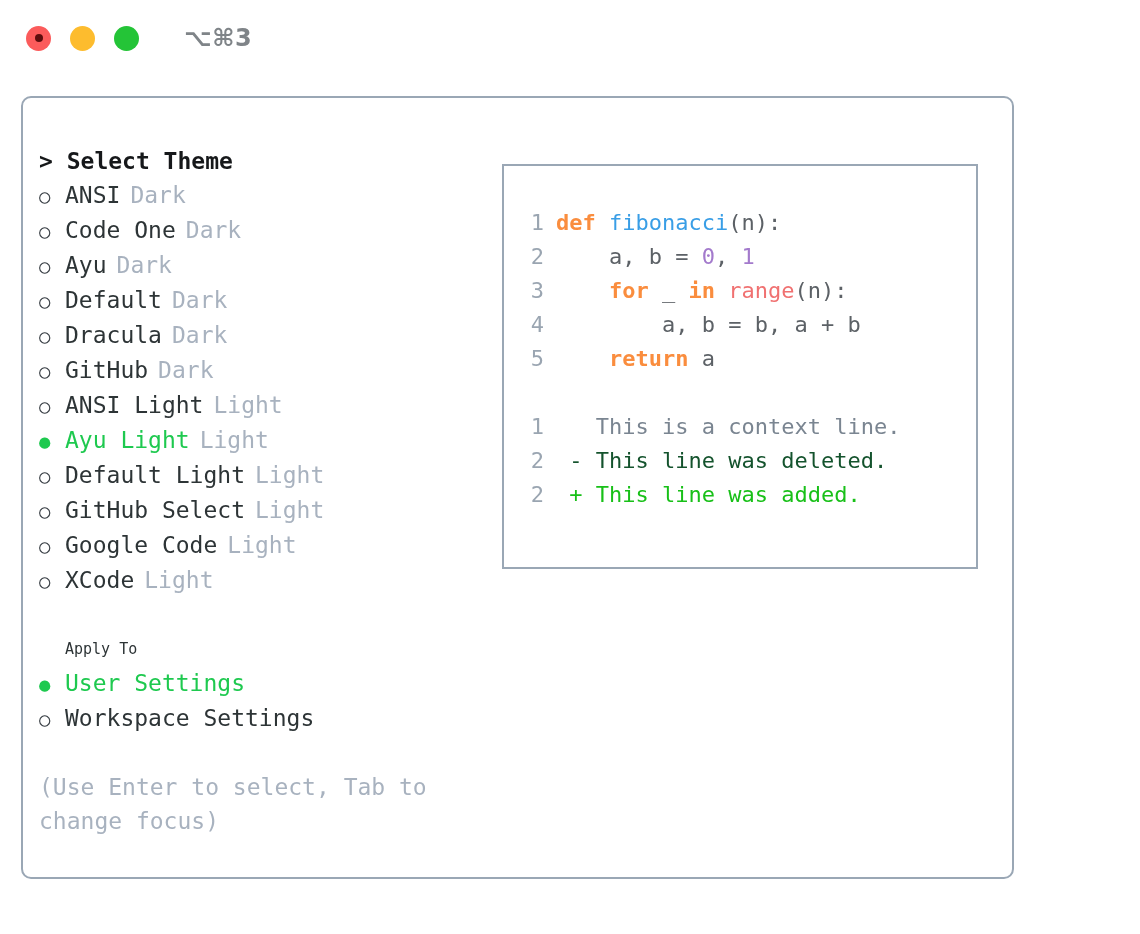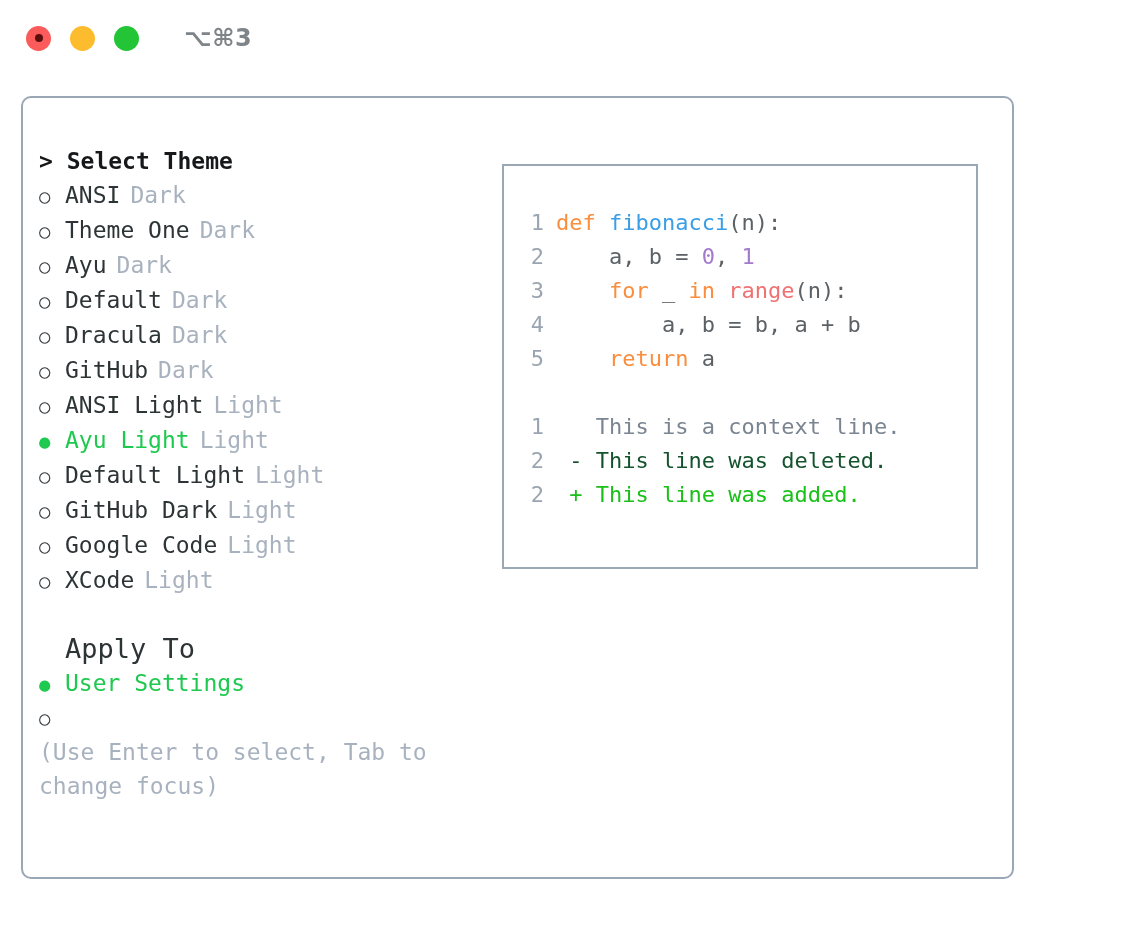--- a/index.html
+++ b/index.html
@@ -117,28 +117,29 @@
     font-size: 19px;
   }
   .marker.sel { color: #1ec94f; }
   .opt-label { color: #2d3436; }
   .opt-row.selected .opt-label { color: #1ec94f; }
   .opt-badge {
     color: #a8b2bf;
     margin-left: 10px;
   }
   .group-head {
-    font-size: 27px;
+    font-size: 15px;
     line-height: 34px;
     color: #2d3436;
     padding-left: 26px;
     white-space: pre;
   }
   .spacer-row { height: 34px; }
   .hint {
+    margin-top: 34px;
     font-size: 23px;
     line-height: 34px;
     color: #a8b2bf;
     width: 420px;
   }
 
   
   .right-col {
     position: absolute;
     left: 479px;
@@ -163,21 +164,21 @@
     white-space: pre;
   }
   .code-line { display: block; white-space: pre; }
   .ln {
     display: inline-block;
     width: 26px;
     text-align: right;
     color: #9aa5b1;
     margin-right: 12px;
   }
-  .tok-kw   { color: #fa8d3e; }
+  .tok-kw   { color: #fa8d3e; font-weight: bold; }
   .tok-fn   { color: #399ee6; }
   .tok-num  { color: #a37acc; }
   .tok-bi   { color: #f07171; }
   .tok-pl   { color: #5c6166; }
   .tok-op   { color: #5c6166; }
   .blank-line { display: block; height: 34px; }
   .diff-ctx { color: #7a8591; }
   .diff-del { color: #14532d; }
   .diff-add { color: #18c018; }
 </style>
@@ -197,40 +198,40 @@
 
   <div class="panel">
     <div class="columns">
 
       <div class="left-col">
 
         <div class="section-title">&gt; Select Theme</div>
 
         <div class="opt-list" id="theme-list">
             <div class="opt-row"><span class="marker">○</span><span class="opt-label">ANSI</span><span class="opt-badge">Dark</span></div>
-            <div class="opt-row"><span class="marker">○</span><span class="opt-label">Theme One</span><span class="opt-badge">Dark</span></div>
+            <div class="opt-row"><span class="marker">○</span><span class="opt-label">Code One</span><span class="opt-badge">Dark</span></div>
             <div class="opt-row"><span class="marker">○</span><span class="opt-label">Ayu</span><span class="opt-badge">Dark</span></div>
             <div class="opt-row"><span class="marker">○</span><span class="opt-label">Default</span><span class="opt-badge">Dark</span></div>
             <div class="opt-row"><span class="marker">○</span><span class="opt-label">Dracula</span><span class="opt-badge">Dark</span></div>
             <div class="opt-row"><span class="marker">○</span><span class="opt-label">GitHub</span><span class="opt-badge">Dark</span></div>
             <div class="opt-row"><span class="marker">○</span><span class="opt-label">ANSI Light</span><span class="opt-badge">Light</span></div>
             <div class="opt-row selected"><span class="marker sel">●</span><span class="opt-label">Ayu Light</span><span class="opt-badge">Light</span></div>
             <div class="opt-row"><span class="marker">○</span><span class="opt-label">Default Light</span><span class="opt-badge">Light</span></div>
-            <div class="opt-row"><span class="marker">○</span><span class="opt-label">GitHub Dark</span><span class="opt-badge">Light</span></div>
+            <div class="opt-row"><span class="marker">○</span><span class="opt-label">GitHub Select</span><span class="opt-badge">Light</span></div>
             <div class="opt-row"><span class="marker">○</span><span class="opt-label">Google Code</span><span class="opt-badge">Light</span></div>
             <div class="opt-row"><span class="marker">○</span><span class="opt-label">XCode</span><span class="opt-badge">Light</span></div>
           </div>
 
         <div class="spacer-row"></div>
 
         <div class="group-head">Apply To</div>
 
         <div class="opt-list" id="apply-list">
             <div class="opt-row selected"><span class="marker sel">●</span><span class="opt-label">User Settings</span></div>
-            <div class="opt-row"><span class="marker">○</span></div>
+            <div class="opt-row"><span class="marker">○</span><span class="opt-label">Workspace Settings</span></div>
           </div>
 
         <div class="hint">(Use Enter to select, Tab to change focus)</div>
       </div>
 
       <div class="right-col">
 
         <div class="preview-box">
           <div class="code" id="code-area"><span class="code-line"><span class="ln">1</span><span class="tok-kw">def</span><span class="tok-pl"> </span><span class="tok-fn">fibonacci</span><span class="tok-pl">(n):</span></span><span class="code-line"><span class="ln">2</span><span class="tok-pl">    a, b </span><span class="tok-op">= </span><span class="tok-num">0</span><span class="tok-pl">, </span><span class="tok-num">1</span></span><span class="code-line"><span class="ln">3</span><span class="tok-pl">    </span><span class="tok-kw">for</span><span class="tok-pl"> _ </span><span class="tok-kw">in</span><span class="tok-pl"> </span><span class="tok-bi">range</span><span class="tok-pl">(n):</span></span><span class="code-line"><span class="ln">4</span><span class="tok-pl">        a, b </span><span class="tok-op">= </span><span class="tok-pl">b, a </span><span class="tok-op">+ </span><span class="tok-pl">b</span></span><span class="code-line"><span class="ln">5</span><span class="tok-pl">    </span><span class="tok-kw">return</span><span class="tok-pl"> a</span></span><span class="blank-line"></span><span class="code-line"><span class="ln">1</span><span class="diff-ctx">   This is a context line.</span></span><span class="code-line"><span class="ln">2</span><span class="diff-del"> - This line was deleted.</span></span><span class="code-line"><span class="ln">2</span><span class="diff-add"> + This line was added.</span></span></div>
         </div>

